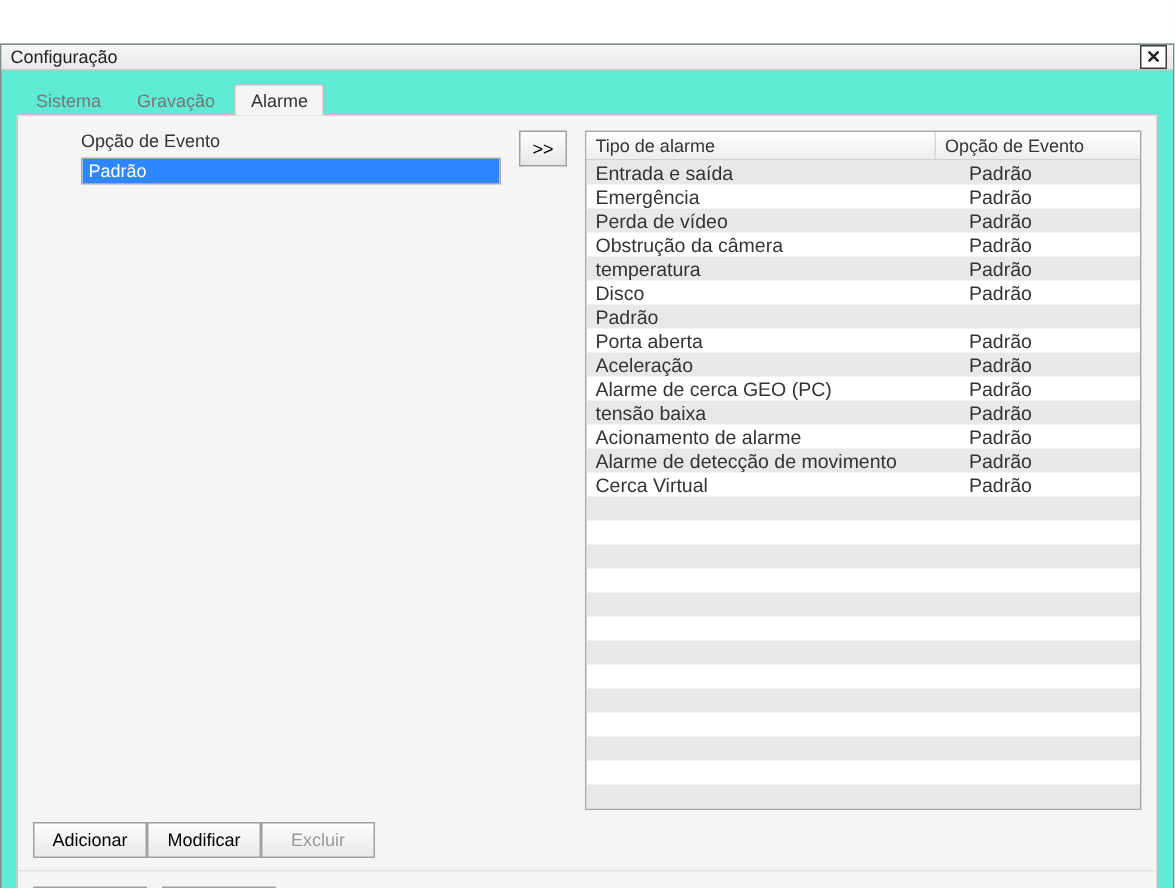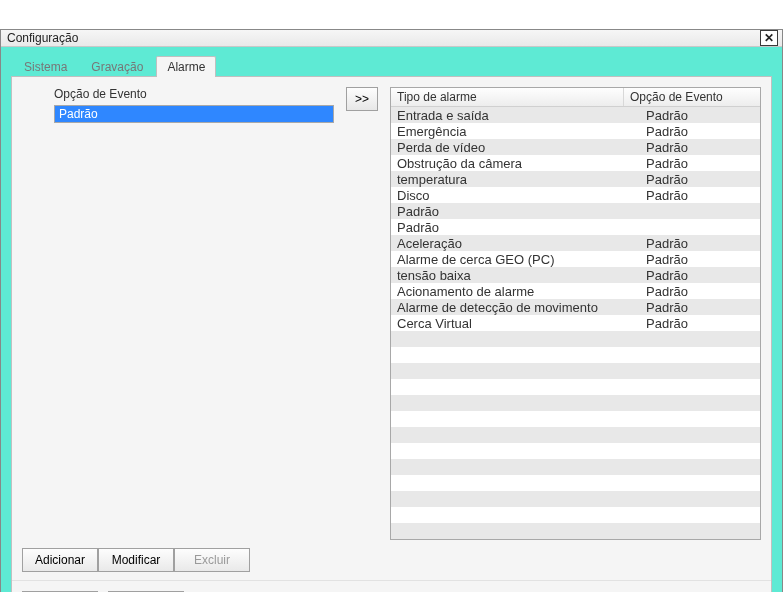--- a/index.html
+++ b/index.html
@@ -261,20 +261,21 @@
                   <div class="td col-opt">Padrão</div>
                 </div>
                 <div class="trow">
                   <div class="td col-alarm">Disco</div>
                   <div class="td col-opt">Padrão</div>
                 </div>
                 <div class="trow alt">
                   <div class="td col-opt">Padrão</div>
                 </div>
                 <div class="trow">
+                  <div class="td col-alarm">Porta aberta</div>
                   <div class="td col-opt">Padrão</div>
                 </div>
                 <div class="trow alt">
                   <div class="td col-alarm">Aceleração</div>
                   <div class="td col-opt">Padrão</div>
                 </div>
                 <div class="trow">
                   <div class="td col-alarm">Alarme de cerca GEO (PC)</div>
                   <div class="td col-opt">Padrão</div>
                 </div>

